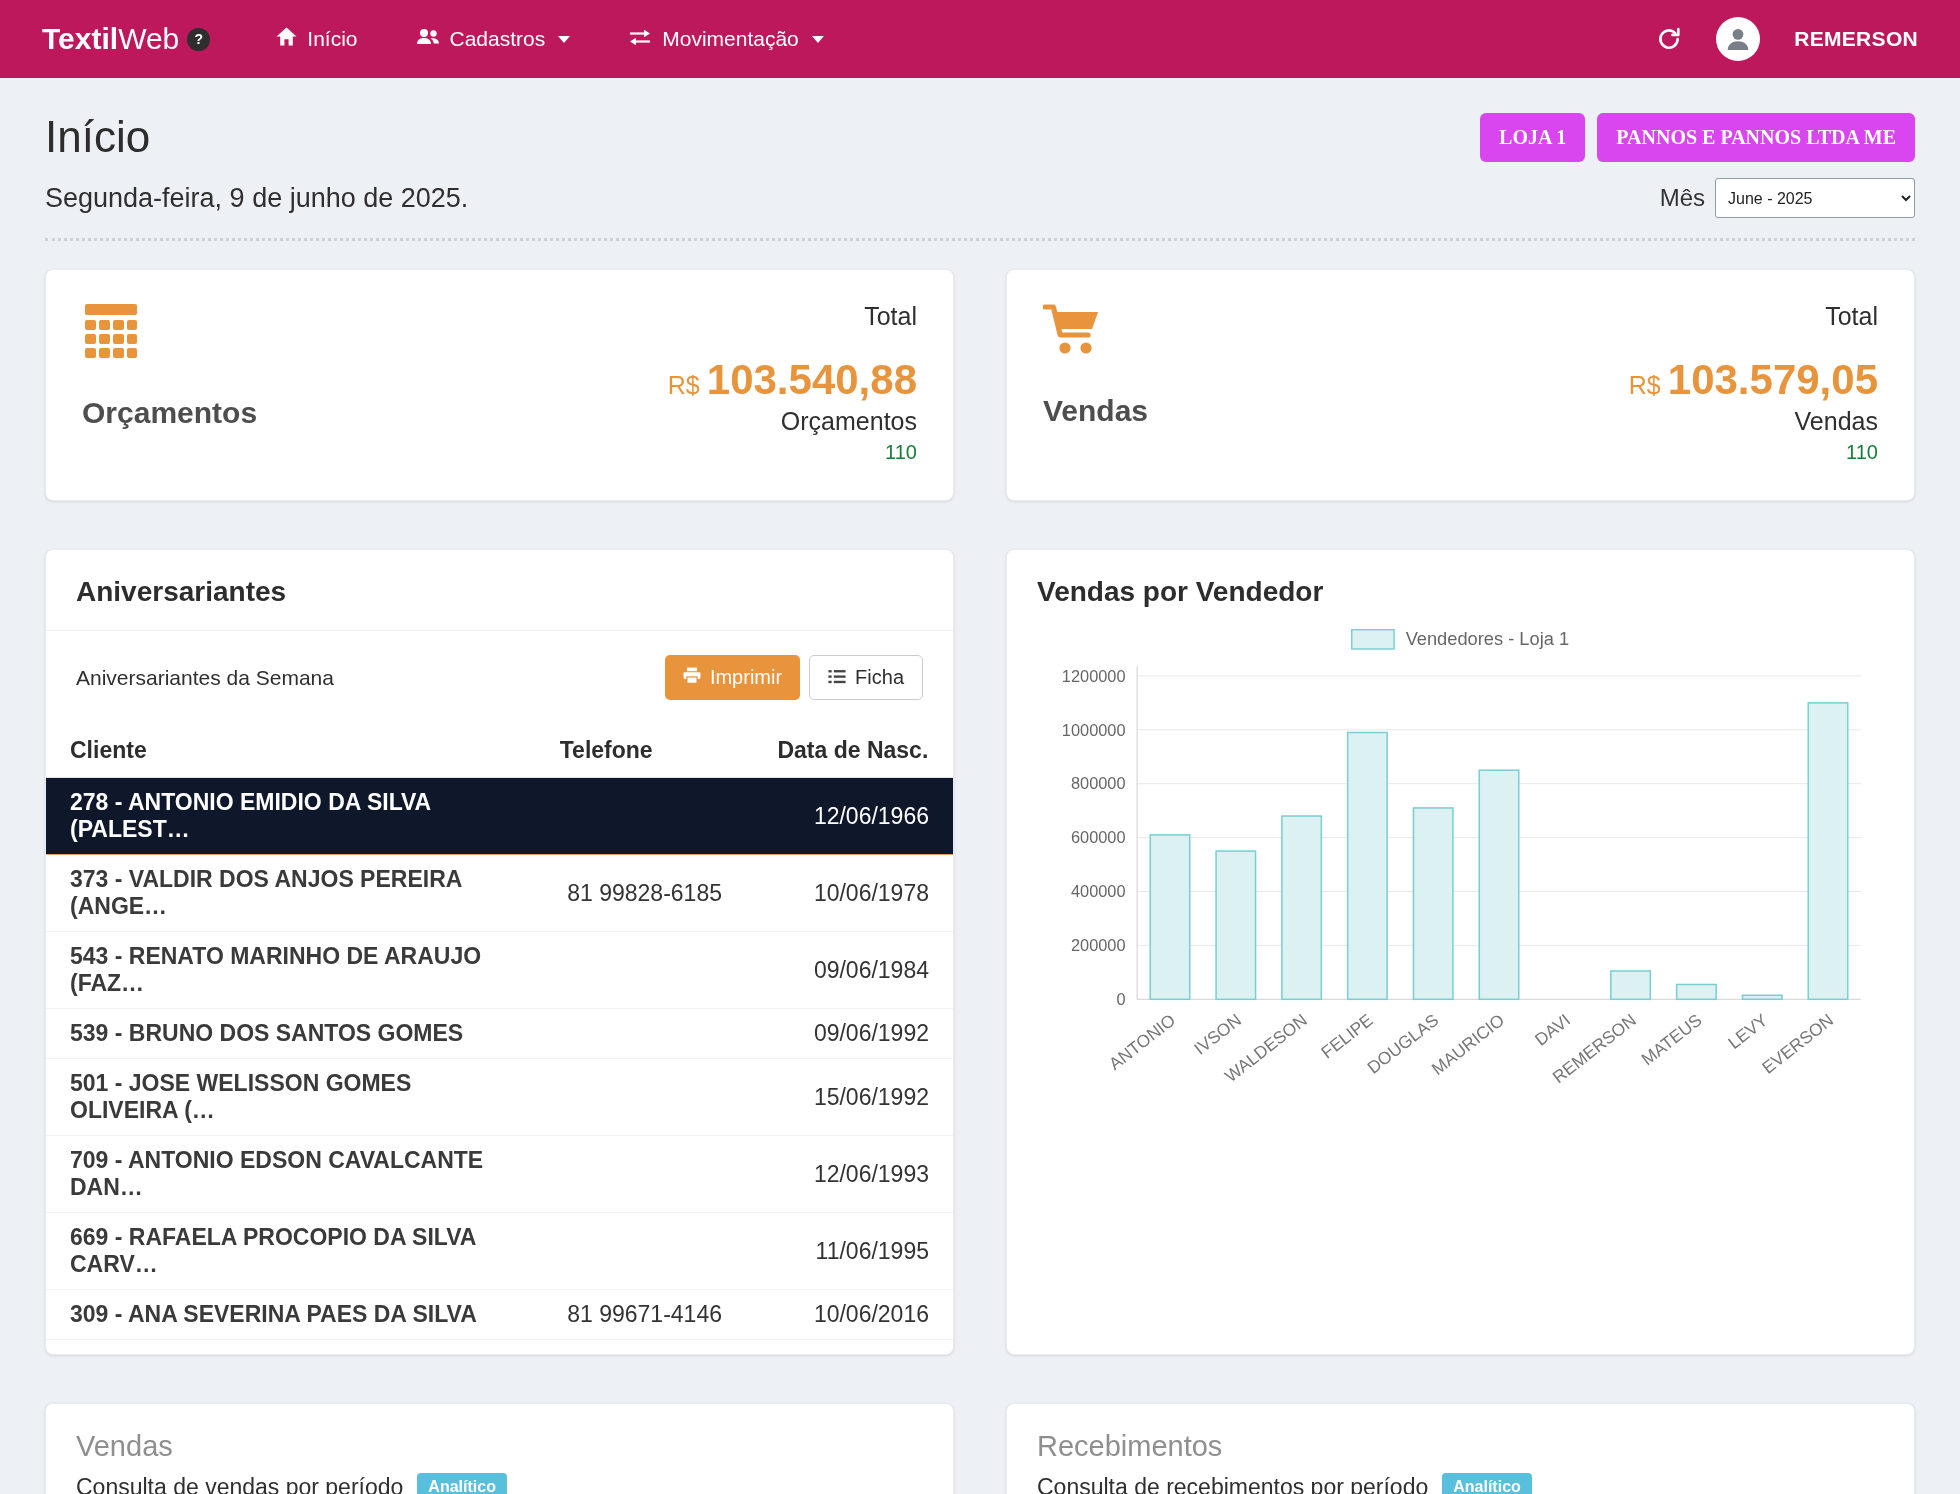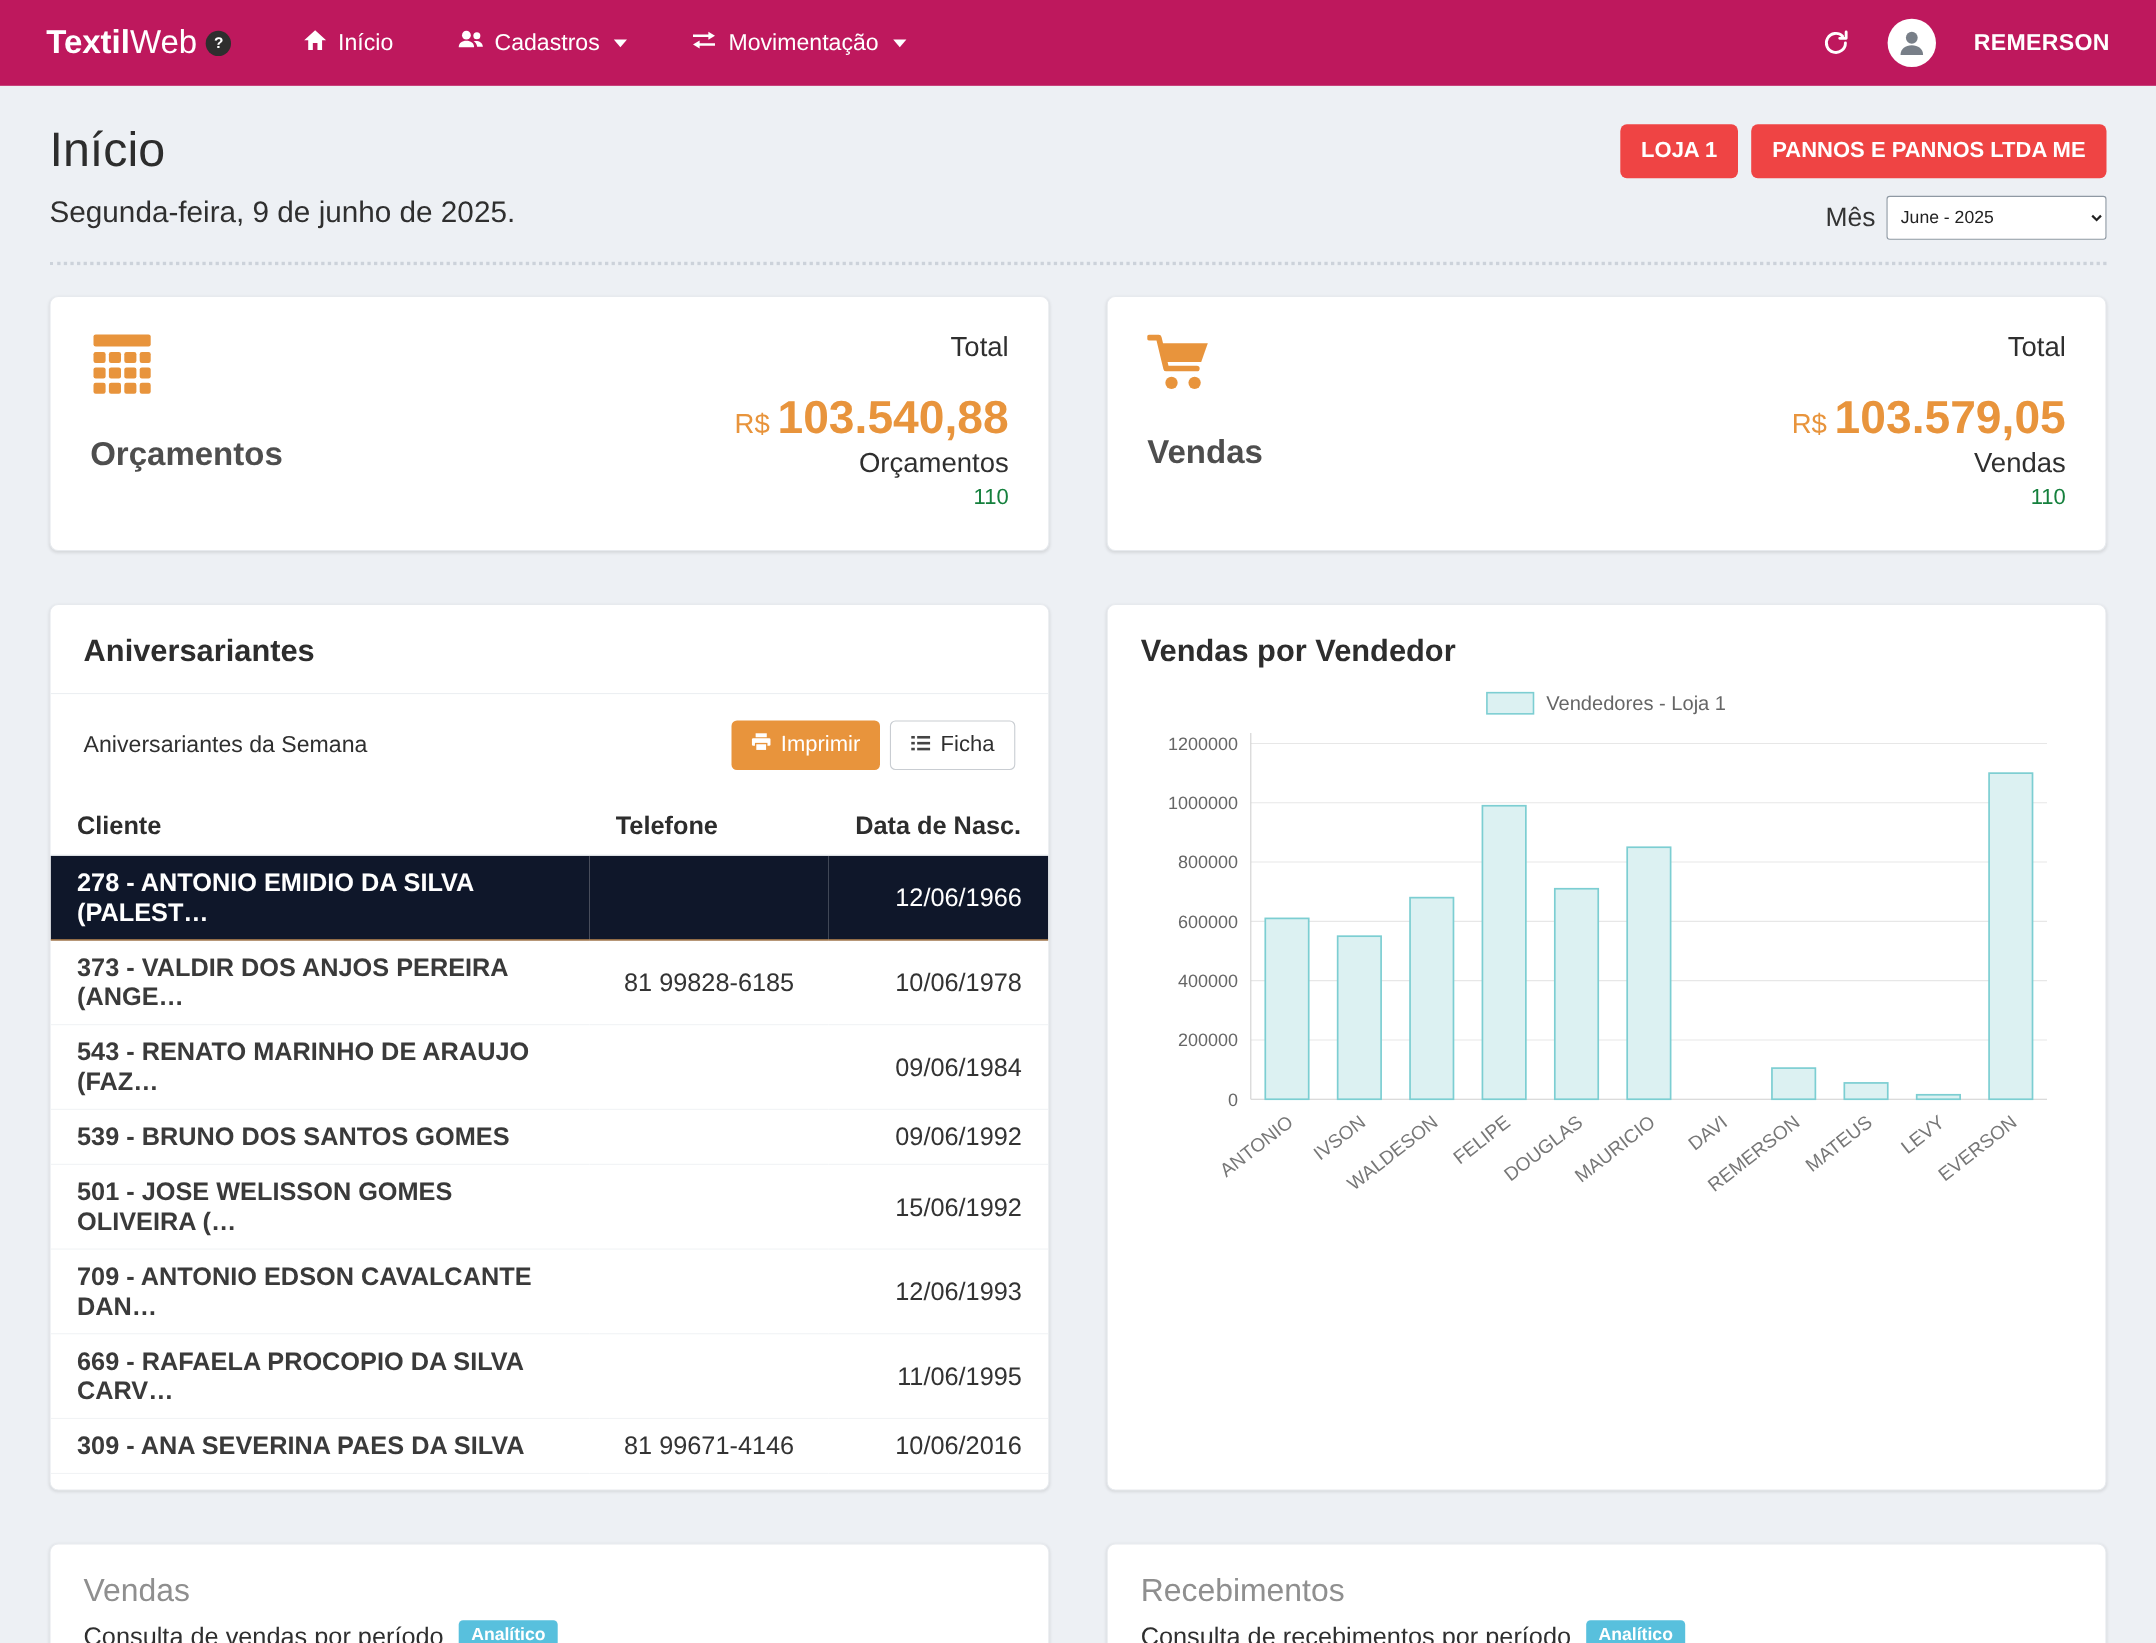--- a/index.html
+++ b/index.html
@@ -40,25 +40,25 @@
     display:flex; align-items:center; justify-content:center; overflow:hidden; cursor:pointer;
   }
   .username { font-size:21px; font-weight:600; letter-spacing:.3px; cursor:pointer; }
 
   
   main { padding: 26px 45px 0 45px; }
   .page-header { display:flex; align-items:center; justify-content:space-between; margin: 8px 0 16px; }
   .page-title { font-size:44px; font-weight:500; color:#2d2d2d; }
   .badges { display:flex; gap:12px; }
   .badge-btn {
-    background:#ef4444; color:#fff; border:none; border-radius:6px;
-    font-size:20px; font-weight:700; padding:13px 19px; font-family:Liberation Sans, sans-serif; cursor:pointer;
+    background:#d946ef; color:#fff; border:none; border-radius:6px;
+    font-size:20px; font-weight:700; padding:13px 19px; font-family:Liberation Serif, serif; cursor:pointer;
   }
   .date-row {
-    display:flex; justify-content:space-between; align-items:flex-start;
+    display:flex; justify-content:space-between; align-items:center;
     padding-bottom:20px; border-bottom:3px dotted #ccd2da; margin-bottom:28px;
   }
   .date-text { font-size:27px; color:#2f2f2f; }
   .month-picker { display:flex; align-items:center; gap:10px; font-size:24px; }
   .month-picker select {
     font-family:inherit; font-size:16px; width:200px; height:40px;
     border:1px solid #8f99a3; border-radius:3px; background:#fff; padding:0 8px; color:#222;
   }
 
   .two-col { display:grid; grid-template-columns:1fr 1fr; gap:52px; margin-bottom:48px; }

